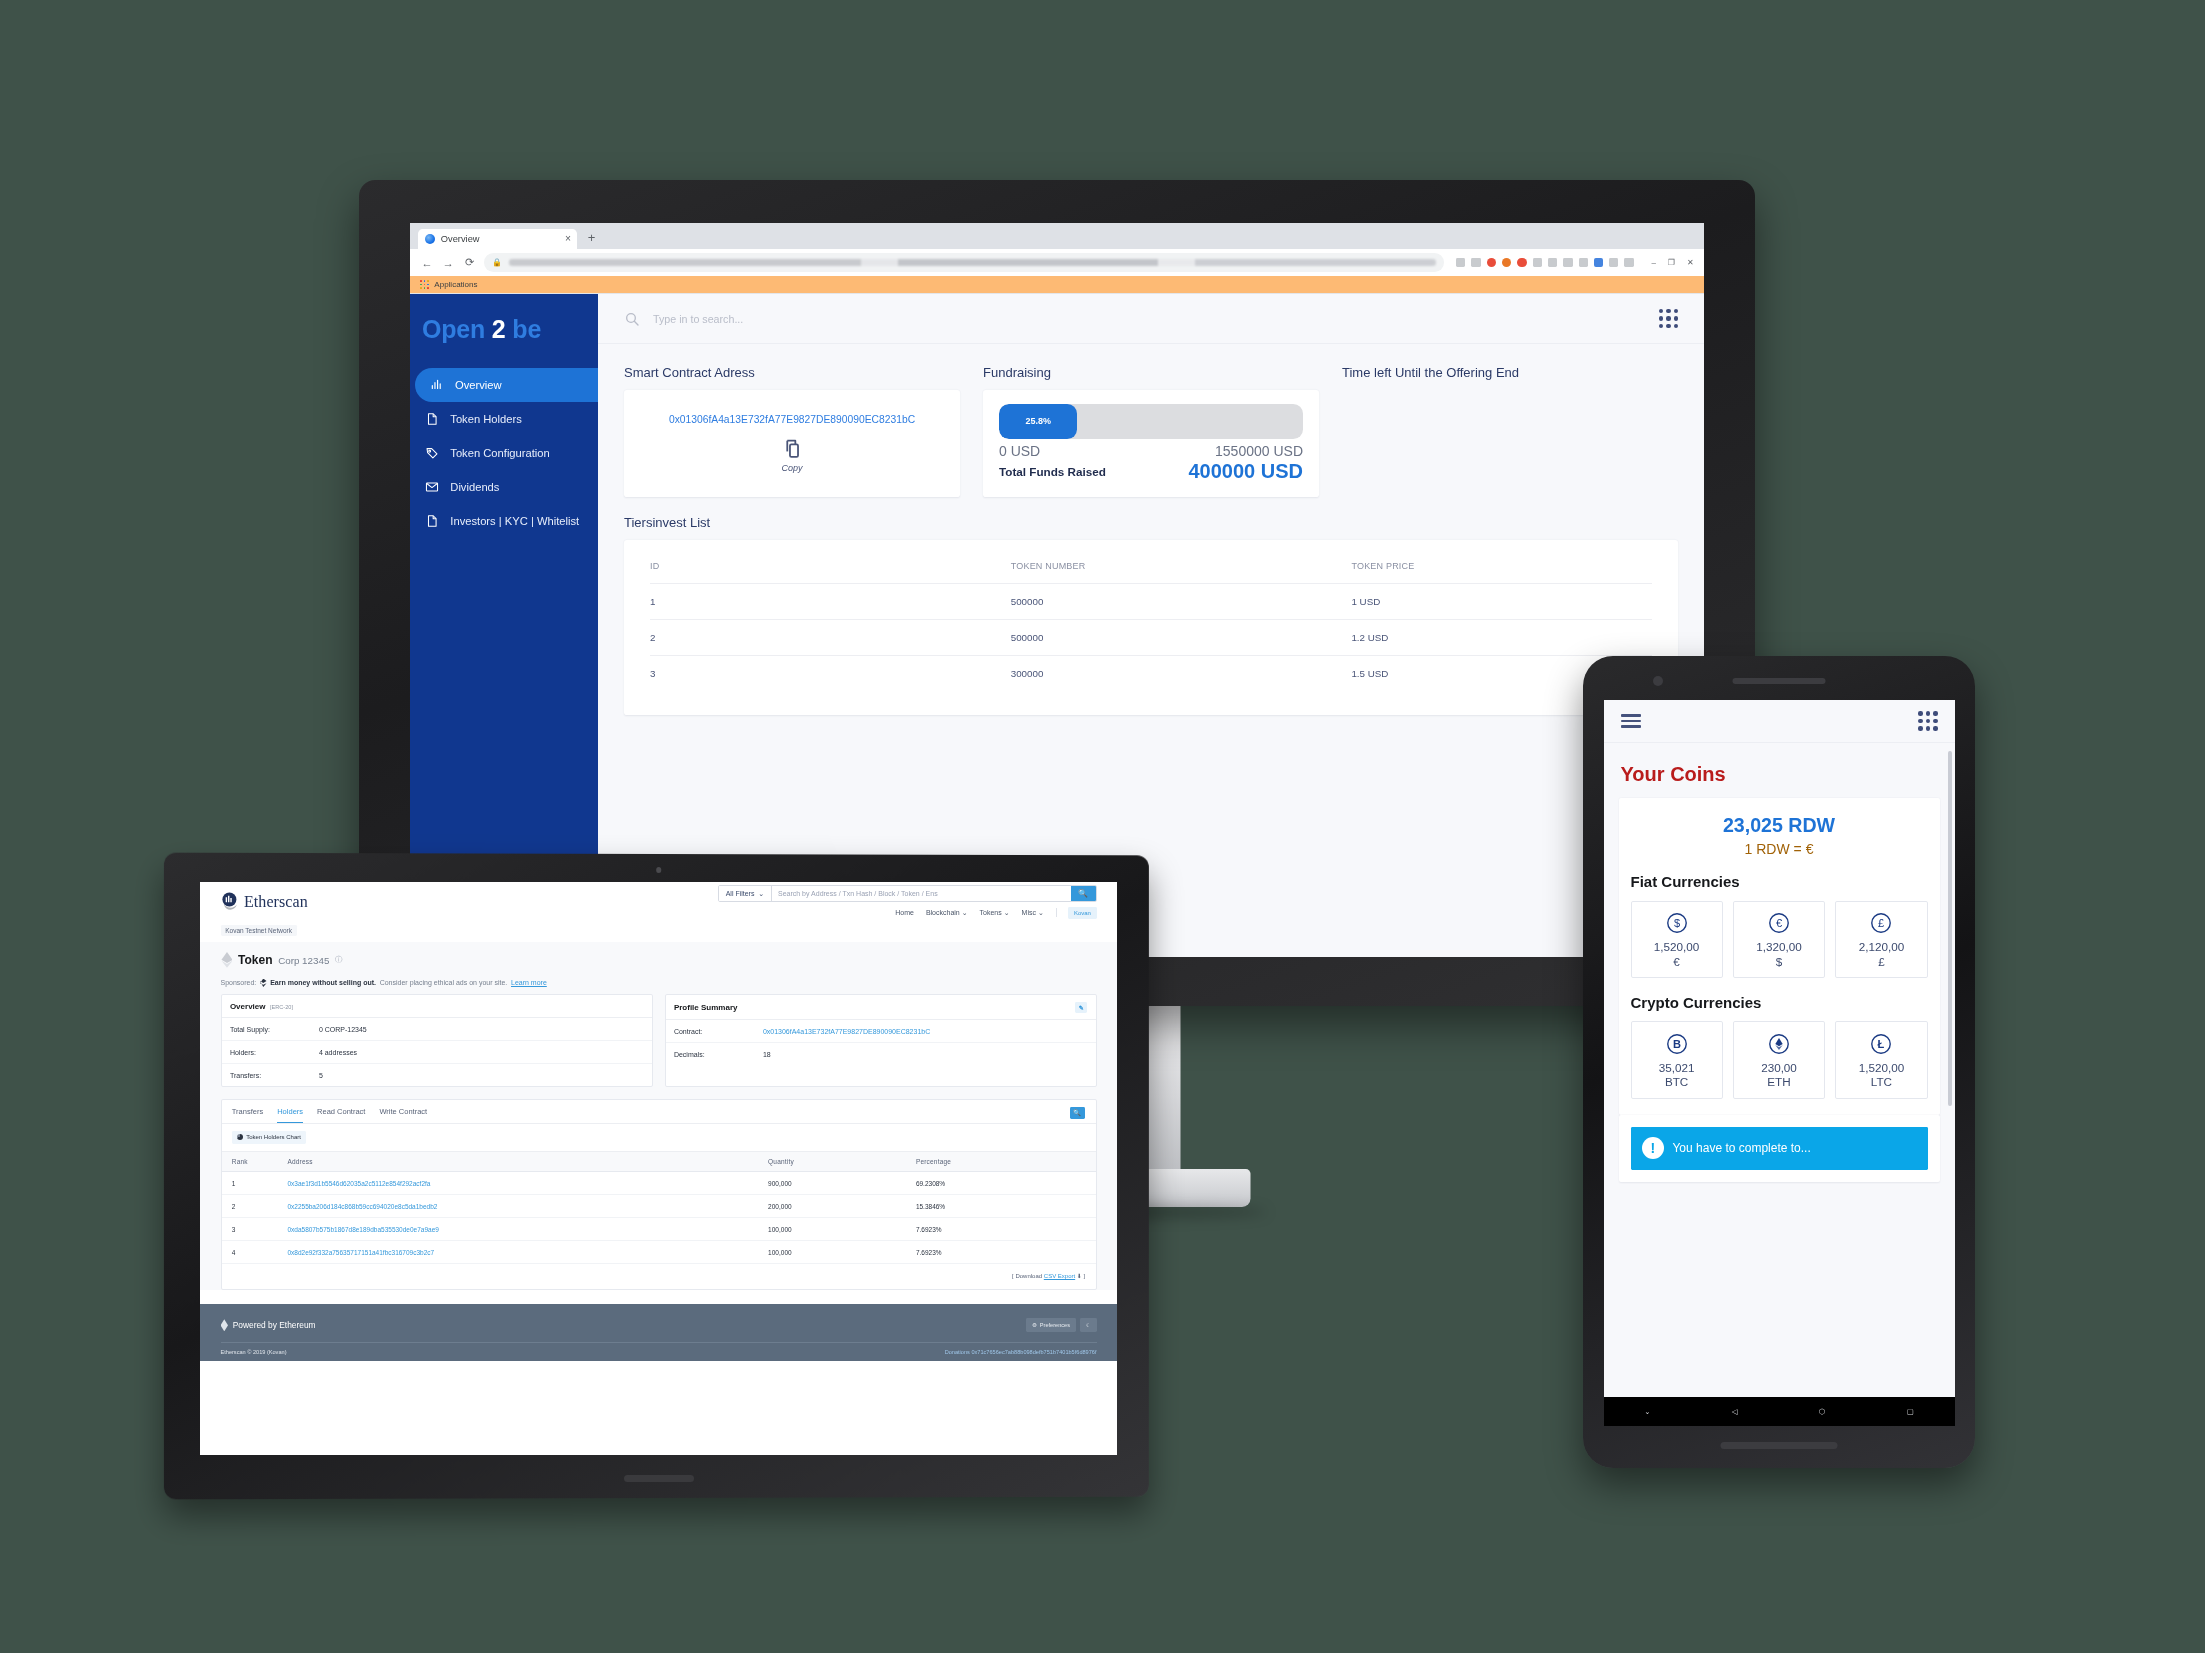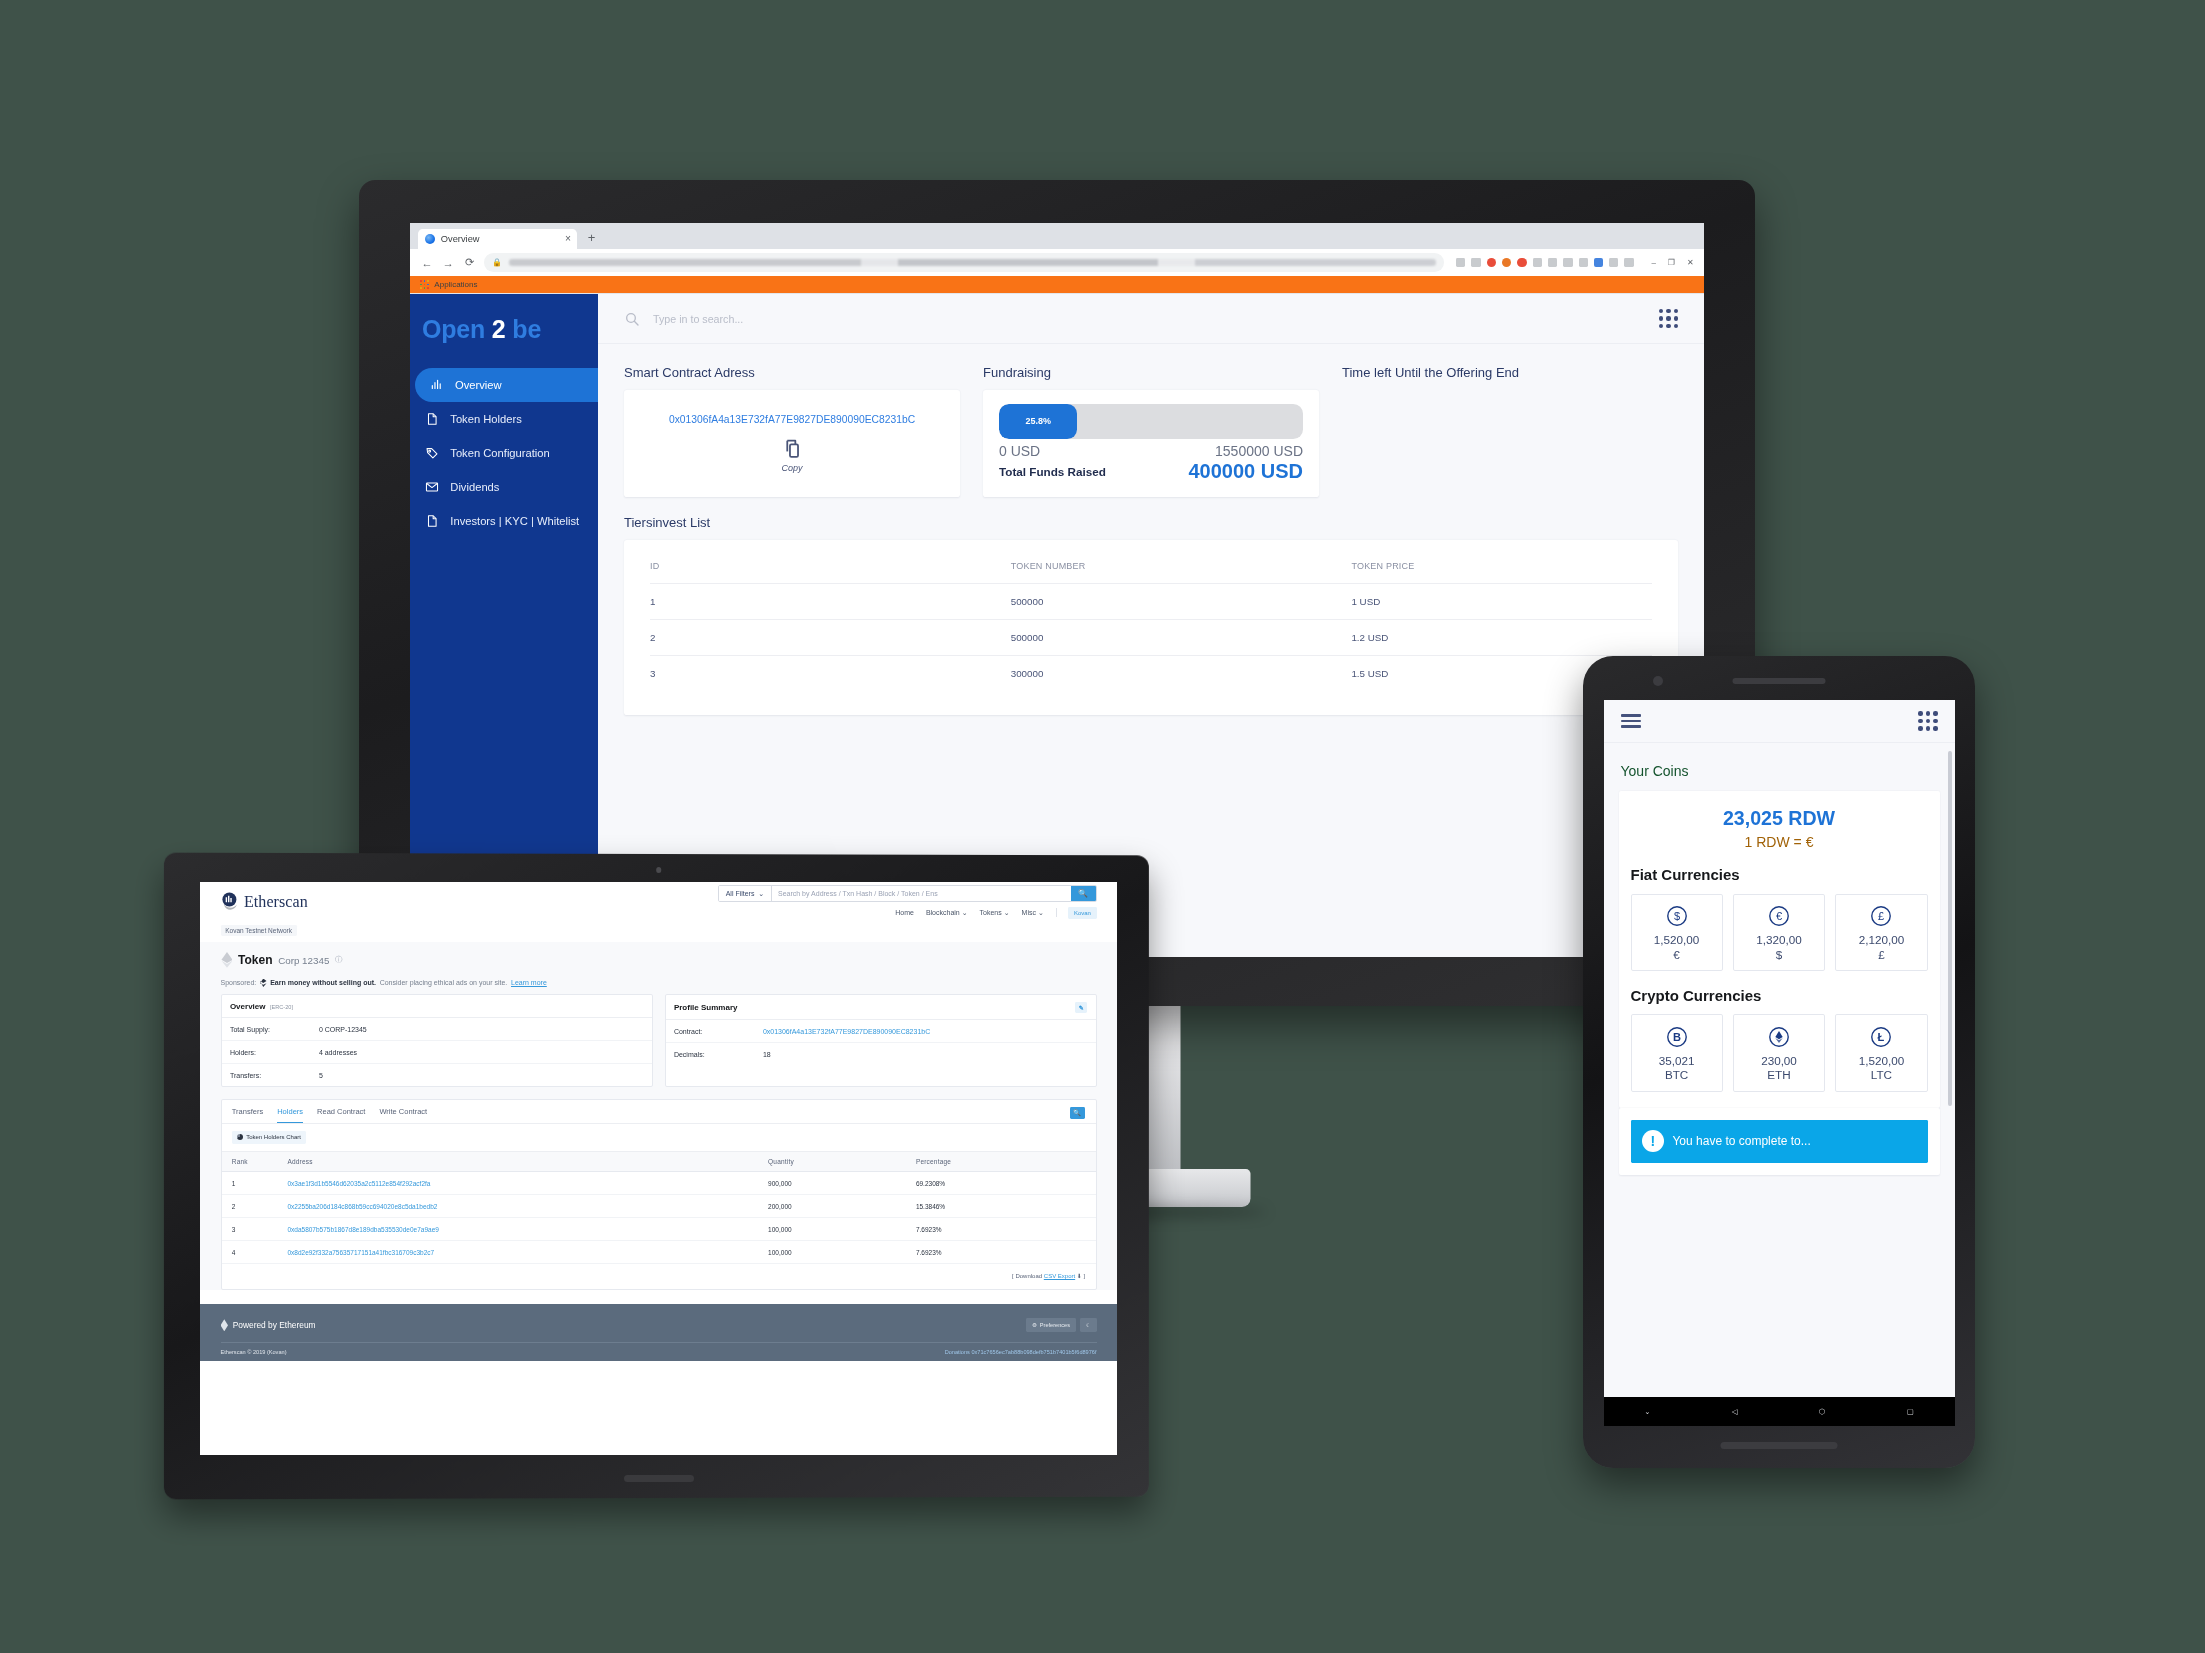--- a/index.html
+++ b/index.html
@@ -62,21 +62,21 @@
     flex:1;height:6.5px;border-radius:3.3px;
     background:linear-gradient(90deg,#c4c6ca 0 38%, #e4e5e8 38% 42%, #bfc1c6 42% 70%, #e8e9ec 70% 74%, #c9cbd0 74% 100%);
     filter: blur(1.1px); opacity:.9;
   }
   .url-icons{display:flex;align-items:center;gap:6px;margin-left:3.7px;}
   .ui-dot{width:9.3px;height:9.3px;border-radius:1.4px;background:#9aa0a6;opacity:.55;}
   .ui-dot.red{background:#e8432f;opacity:.95;border-radius:50%;}
   .ui-dot.orange{background:#e8711a;opacity:.95;border-radius:50%;}
   .ui-dot.blue{background:#3b7ddd;opacity:.95;border-radius:1.9px;}
   .win-ctrls{display:flex;gap:12px;margin-left:9.3px;color:#5f6368;font-size:8px;}
-  .bro-bookmarks{height:18px;background:#f97316;border-bottom:0.5px solid #e4e6e9;display:flex;align-items:center;gap:5.6px;padding:0 10.3px;font-size:8px;color:#3c4043;}
+  .bro-bookmarks{height:18px;background:#fdba74;border-bottom:0.5px solid #e4e6e9;display:flex;align-items:center;gap:5.6px;padding:0 10.3px;font-size:8px;color:#3c4043;}
   .apps-grid{display:grid;grid-template-columns:repeat(3,1.9px);grid-template-rows:repeat(3,1.9px);gap:1.4px;}
   .apps-grid i{display:block;width:1.9px;height:1.9px;border-radius:0.5px;}
 
   
   .app-wrap{display:flex;height: calc(100% - 71px);}
   .sidebar{width:188px;background:#10378f;flex:0 0 auto;color:#fff;position:relative;}
   .brand{font-size:25px;font-weight:700;padding:20.5px 0 0 12px;color:#2f7de0;letter-spacing:-0.2px;}
   .brand b{color:#fff;}
   .brand .be{color:#2f7de0;}
   .nav{margin-top:24px;}
@@ -208,21 +208,21 @@
   .ph-speaker{position:absolute;left:50%;top:21.5px;transform:translateX(-50%);width:93px;height:6.5px;border-radius:3.3px;background:#3c3c40;}
   .ph-cam{position:absolute;left:70px;top:19.6px;width:10.3px;height:10.3px;border-radius:50%;background:#3c3c40;}
   .ph-screen{position:absolute;left:20.5px;top:44px;right:20.5px;bottom:71px;background:#f7f8fb;overflow:hidden;}
   .ph-navbar{position:absolute;left:20.5px;right:20.5px;bottom:42px;height:29px;background:#000;display:flex;align-items:center;justify-content:space-around;}
   .ph-navbar span{color:#d4d6da;}
   .ph-bottom{position:absolute;left:50%;transform:translateX(-50%);bottom:18.7px;width:117px;height:7.5px;border-radius:3.7px;background:#3c3c40;}
 
   .ph-top{height:43px;display:flex;align-items:center;justify-content:space-between;padding:0 17px;border-bottom:0.5px solid #eceef3;}
   .burger{display:flex;flex-direction:column;gap:3.3px;}
   .burger i{display:block;width:20.5px;height:2.3px;background:#45527d;border-radius:0.9px;}
-  .ph-h2{font-size:14px;color:#14532d;font-weight:400;padding:19.6px 0 12px 17px;}
+  .ph-h2{font-size:20px;color:#b91c1c;font-weight:700;padding:19.6px 0 12px 17px;}
   .ph-card{background:#fff;margin:0 15px;border-radius:1.9px;box-shadow:0 0.5px 1.9px rgba(30,40,80,.08);padding:16px 12px 16px 12px;}
   .coins-big{text-align:center;font-size:19.6px;color:#1e73d6;font-weight:700;}
   .coins-sub{text-align:center;font-size:14px;color:#a16207;margin-top:4.7px;}
   .ph-sec{font-size:15px;color:#16181b;font-weight:700;margin:16px 0 10.3px 0;}
   .cur-grid{display:flex;gap:10.3px;}
   .cur-box{flex:1;border:0.5px solid #e4e7ee;border-radius:1.9px;padding:9.3px 2.8px 8.4px 2.8px;display:flex;flex-direction:column;align-items:center;gap:5.6px;}
   .cur-ic{width:24px;height:24px;}
   .cur-val{font-size:11.7px;color:#3c4a6e;text-align:center;line-height:1.2;}
   .cur-val small{display:block;font-size:11.7px;}
   .todo-h{font-size:18px;color:#2b3a67;font-weight:400;padding:18.7px 0 10.3px 17px;}

